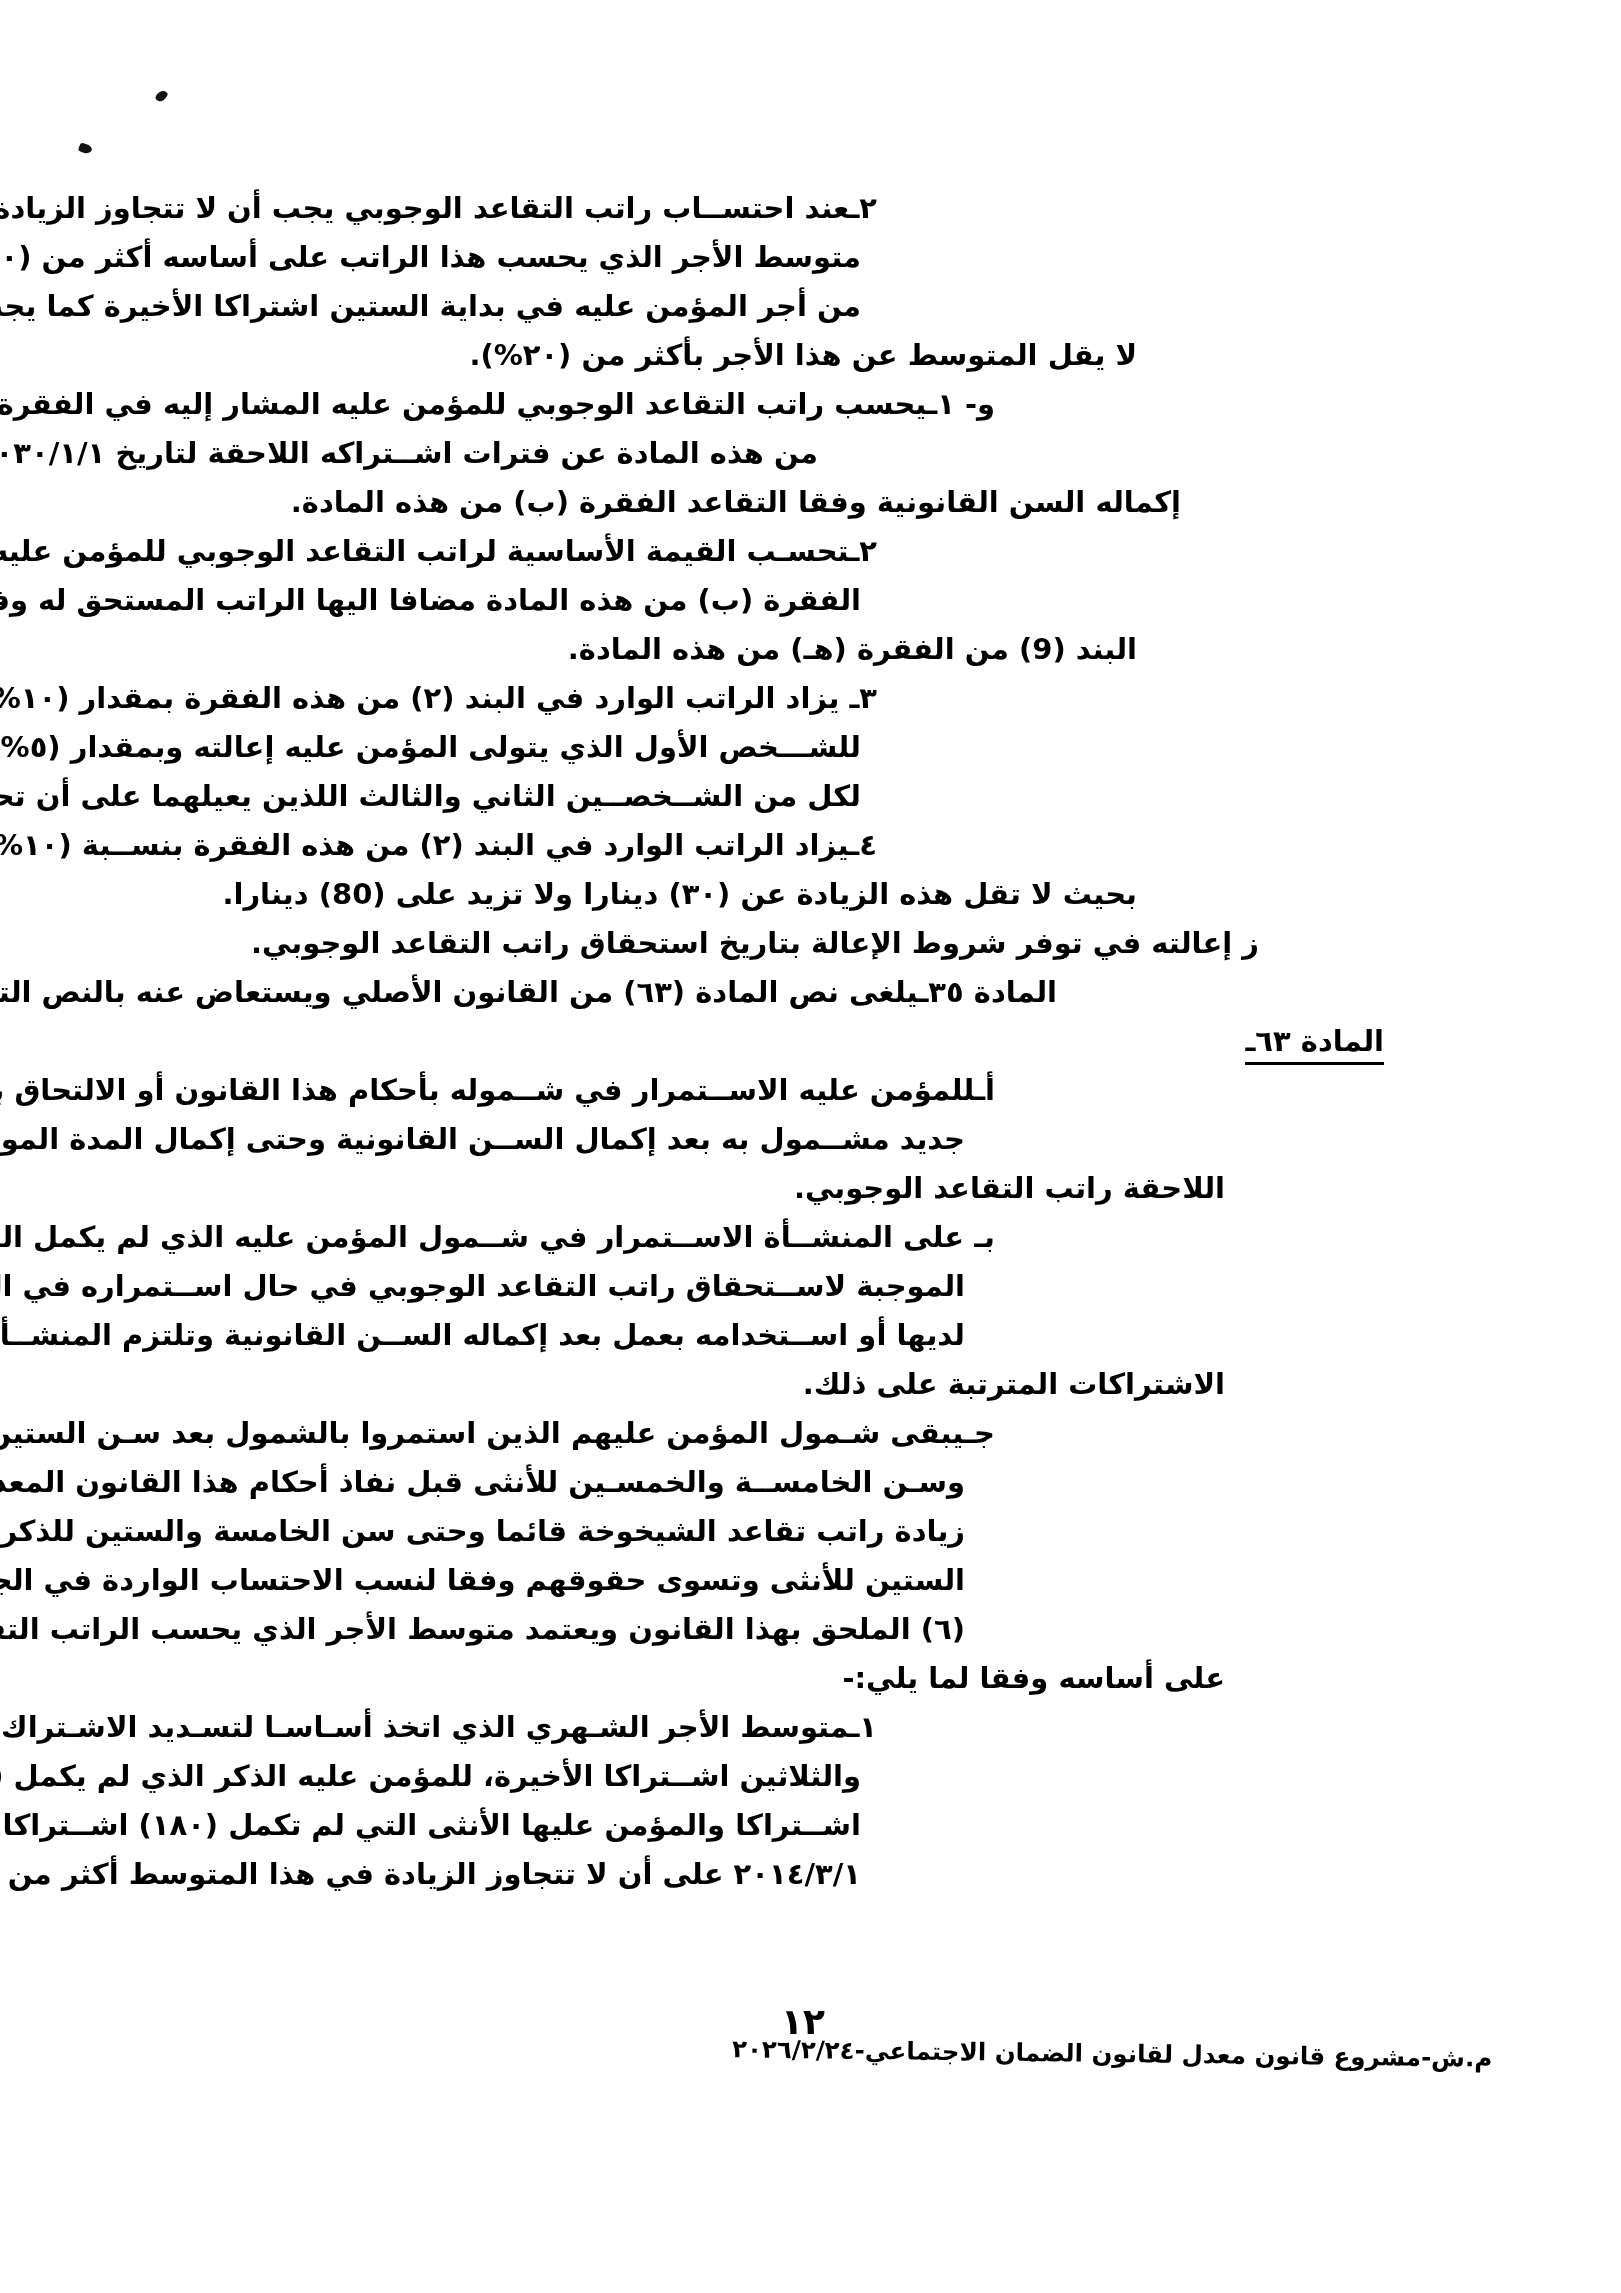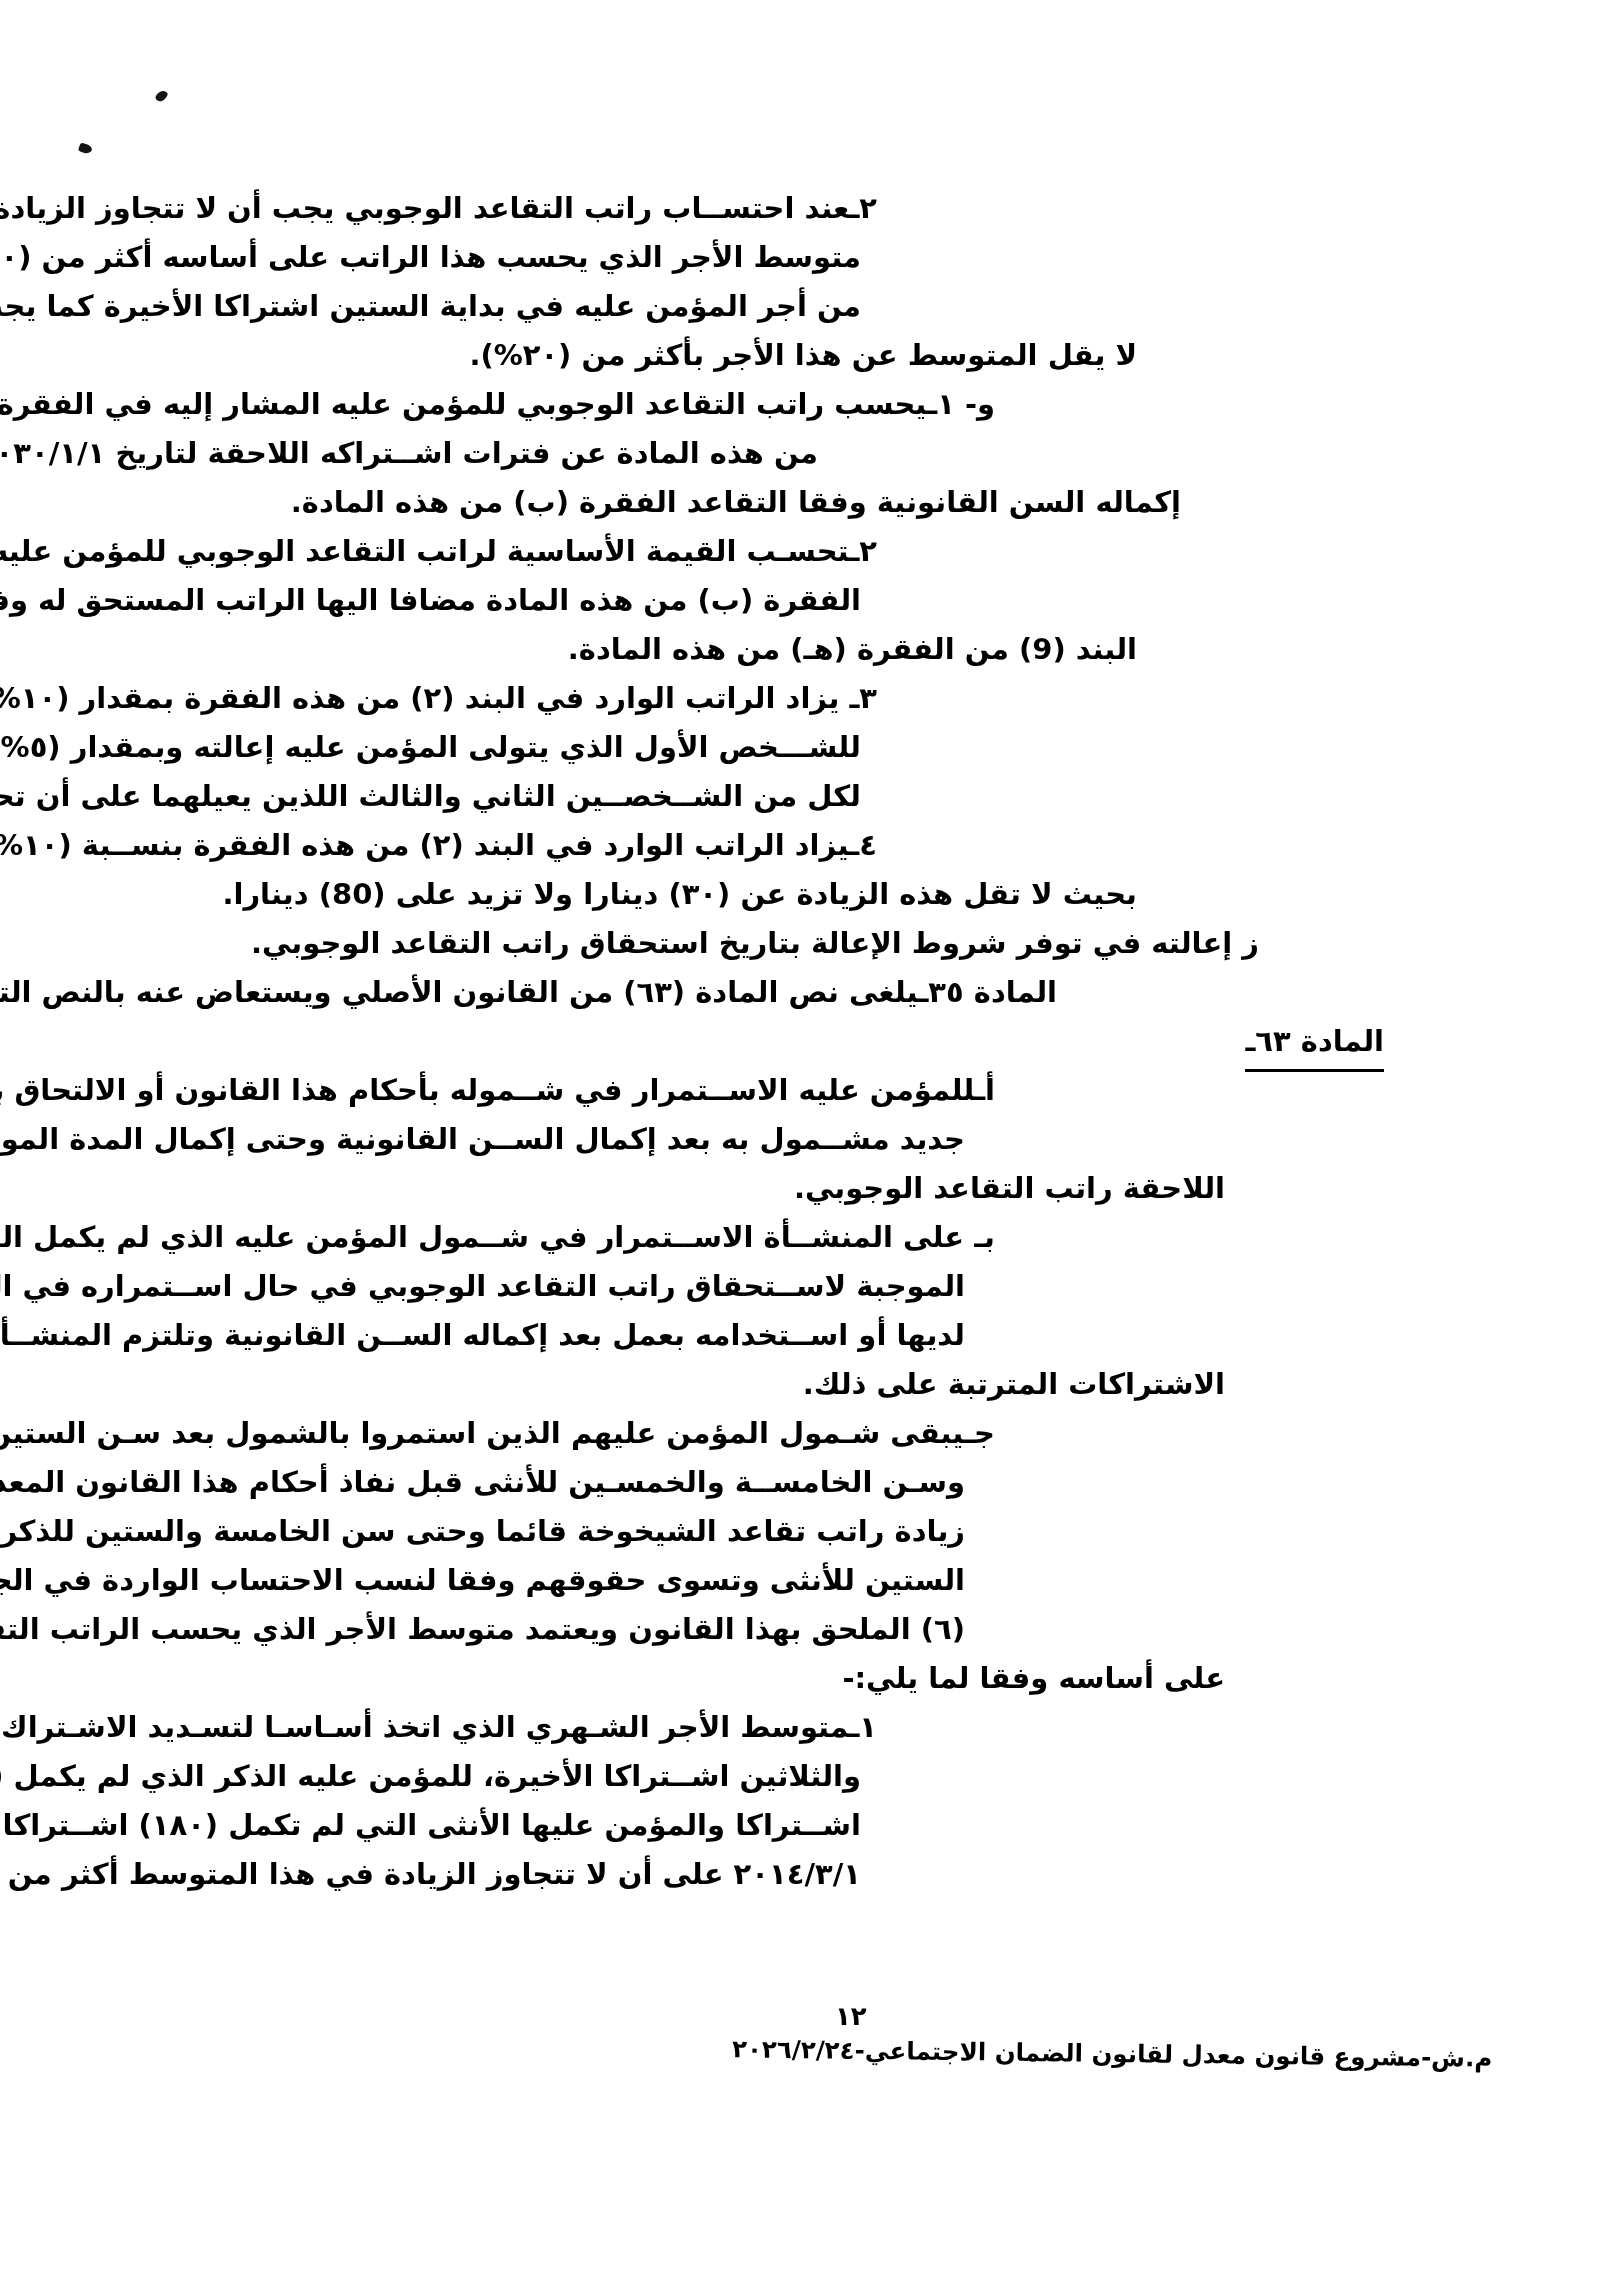--- a/index.html
+++ b/index.html
@@ -37,26 +37,26 @@
   .lv-mad  {margin-right:212px;width:1057px;}
   .lv-m63  {margin-right:237px;}
   .end{
     text-align:right;
     text-align-last:right;
     width:auto;
     margin-left:38px;
   }
   .ul-span{
     border-bottom:3.9px solid #000;
-    padding-bottom:11px;
+    padding-bottom:4px;
   }
   .pagenum{
     position:absolute;
-    top:2001px;left:835px;
-    font-size:26px;
+    top:2001px;left:781px;
+    font-size:36px;
     direction:rtl;
   }
   .footnote{
     position:absolute;
     top:2039px;right:129px;
     font-size:24.5px;
     direction:rtl;
     unicode-bidi:plaintext;
     white-space:nowrap;
     transform:rotate(0.7deg);

